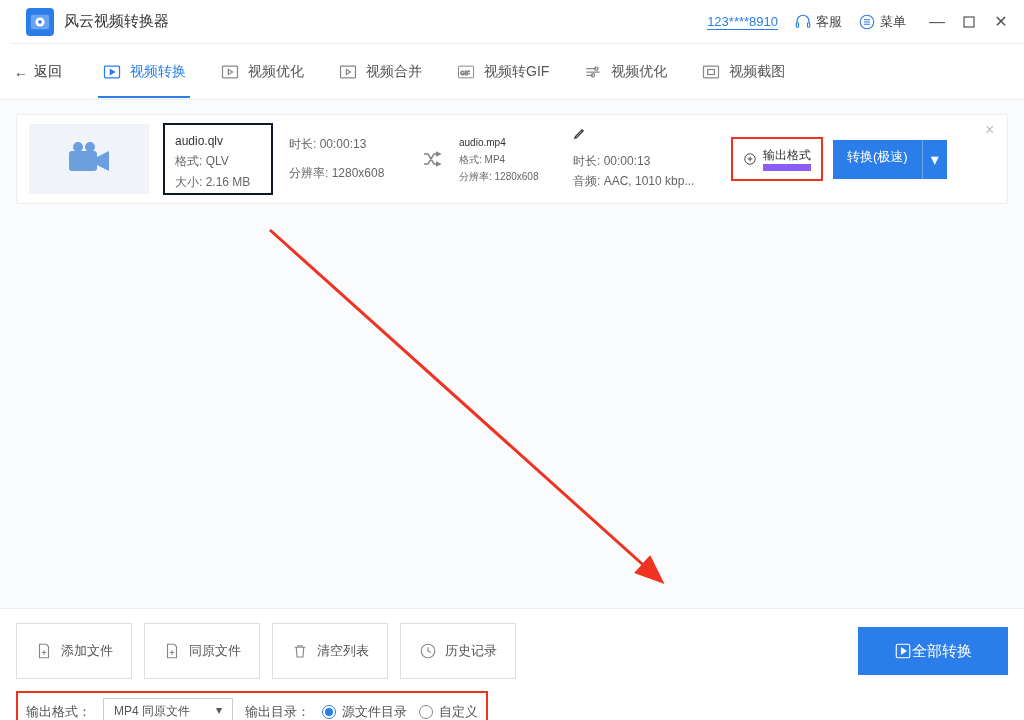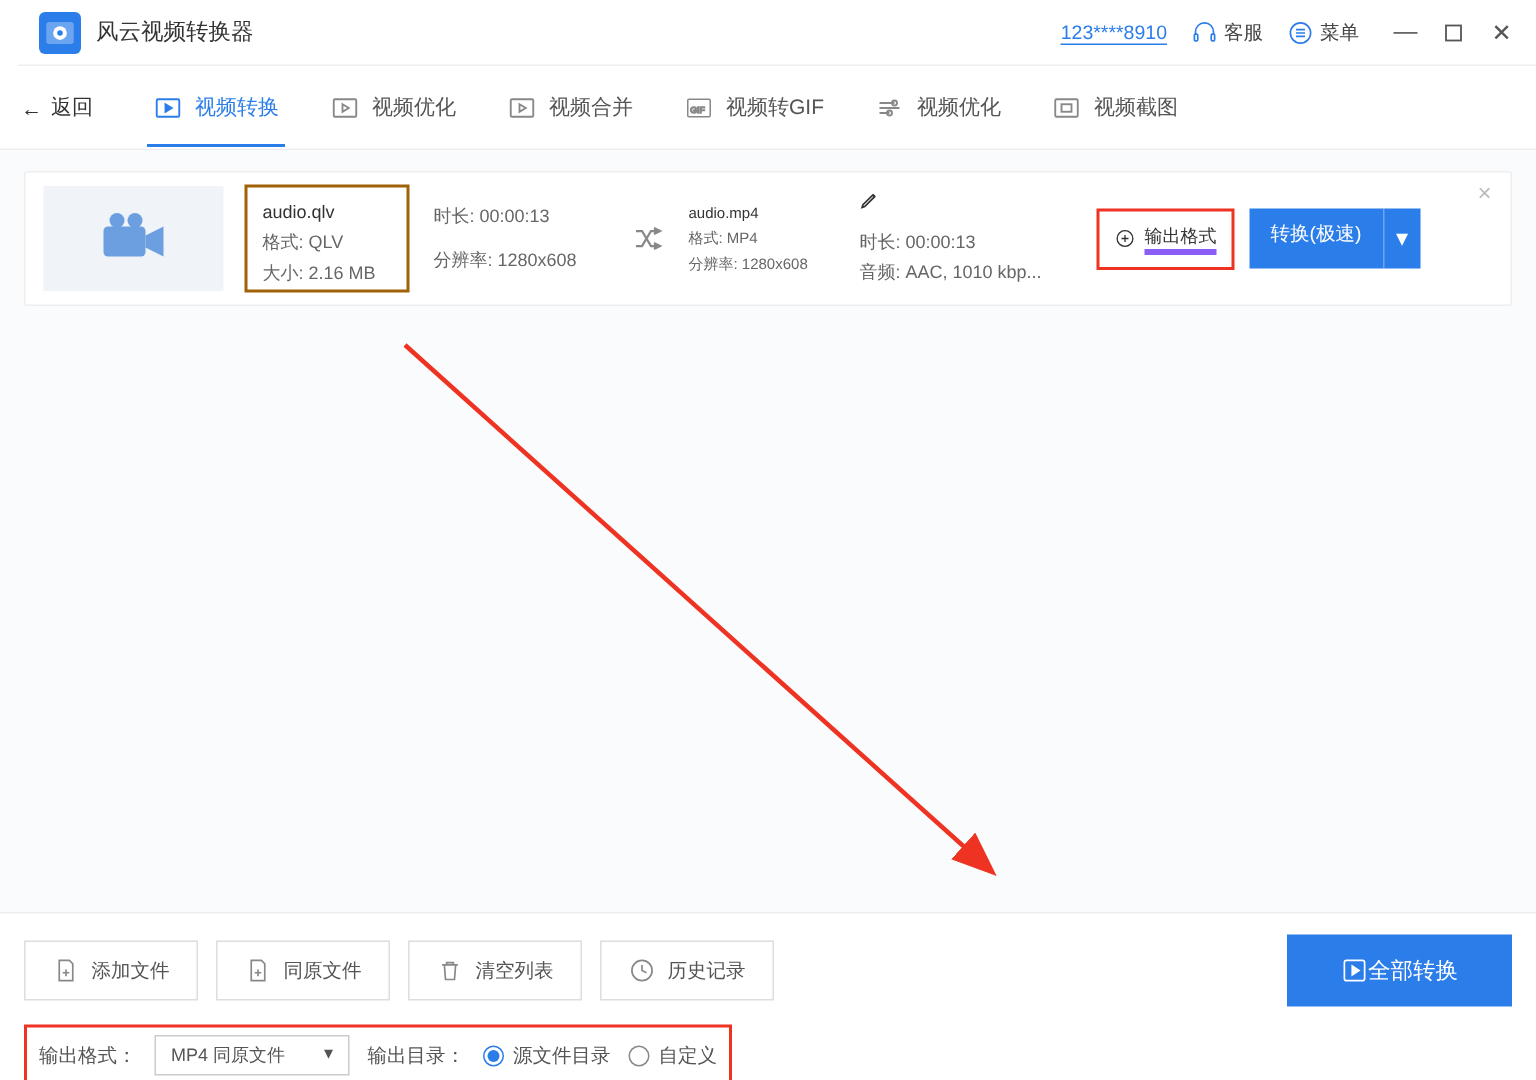--- a/index.html
+++ b/index.html
@@ -22,39 +22,39 @@
 .back-btn { display: flex; align-items: center; gap: 6px; font-size: 14px; color: #333; cursor: pointer; margin-right: 10px; }
 .tab { display: flex; align-items: center; gap: 8px; font-size: 14px; color: #555; cursor: pointer; padding: 16px 4px; position: relative; }
 .tab.active { color: #2b7de9; }
 .tab.active::after { content: ''; position: absolute; bottom: 0; left: 0; right: 0; height: 2px; background: #2b7de9; }
 .tab-icon { width: 20px; height: 20px; display: flex; align-items: center; justify-content: center; }
 
 
 .content { height: 508px; position: relative; padding: 14px 16px; background: #fafbfc; }
 .file-row { background: #fff; border: 1px solid #eee; border-radius: 2px; display: flex; align-items: center; padding: 10px 12px; position: relative; height: 90px; }
 .thumb { width: 120px; height: 70px; background: #f0f3f8; display: flex; align-items: center; justify-content: center; margin-right: 14px; }
-.src-info { border: 2px solid #a16207; padding: 6px 10px; width: 110px; height: 72px; font-size: 12px; color: #666; line-height: 1.7; }
+.src-info { border: 2px solid #0f172a; padding: 6px 10px; width: 110px; height: 72px; font-size: 12px; color: #666; line-height: 1.7; }
 .src-info .fname { color: #333; }
 .mid-col { width: 140px; font-size: 12px; color: #666; line-height: 2.4; padding-left: 16px; }
 .shuffle-ic { width: 40px; display: flex; justify-content: center; }
 .out-col { width: 120px; font-size: 10px; color: #666; line-height: 1.7; padding-left: 6px; }
 .out-col .fname { color: #333; }
 .out-col2 { width: 150px; font-size: 12px; color: #666; line-height: 1.7; }
 .edit-ic { margin-bottom: 4px; }
 .fmt-btn { border: 2px solid #e32; padding: 8px 10px; font-size: 12px; color: #333; display: flex; align-items: center; gap: 6px; margin-left: 8px; cursor: pointer; }
-.fmt-txt { border-bottom: 4px solid #8b5cf6; }
+.fmt-txt { border-bottom: 7px solid #8b5cf6; }
 .convert-btn { margin-left: 10px; display: flex; }
 .convert-main { background: #2b7de9; color: #fff; font-size: 13px; padding: 8px 14px; cursor: pointer; }
 .convert-dd { background: #2b7de9; color: #fff; padding: 10px 8px; border-left: 1px solid rgba(255,255,255,0.3); cursor: pointer; }
 .close-x { position: absolute; top: 6px; right: 6px; width: 16px; height: 16px; color: #bbb; cursor: pointer; font-size: 16px; }
 
 
 .bottom { position: absolute; bottom: 0; left: 0; right: 0; height: 112px; padding: 14px 16px; background: #fff; border-top: 1px solid #eee; }
 .btn-row { display: flex; gap: 12px; align-items: center; }
-.tool-btn { display: flex; align-items: center; gap: 8px; border: 1px solid #ddd; padding: 8px 18px; font-size: 13px; color: #555; cursor: pointer; height: 40px; }
+.tool-btn { display: flex; align-items: center; gap: 8px; border: 1px solid #ddd; padding: 8px 18px; font-size: 13px; color: #555; cursor: pointer; height: 56px; }
 .convert-all { margin-left: auto; background: #2b7de9; color: #fff; border: none; padding: 0 36px; font-size: 15px; height: 48px; display: flex; align-items: center; cursor: pointer; }
 .opt-row { display: flex; align-items: center; gap: 12px; margin-top: 12px; font-size: 13px; color: #555; border: 2px solid #e32; padding: 5px 8px; width: fit-content; }
 .fmt-select { display: flex; gap: 6px; border: 1px solid #ccc; padding: 4px 10px; font-size: 12px; width: 130px; justify-content: space-between; cursor: pointer; }
 .radio { display: flex; align-items: center; gap: 6px; cursor: pointer; }
 .radio-dot { width: 14px; height: 14px; border: 1px solid #888; border-radius: 50%; display: flex; align-items: center; justify-content: center; }
 .radio-dot.checked { border-color: #2b7de9; }
 .radio-dot.checked::after { content: ''; width: 8px; height: 8px; background: #2b7de9; border-radius: 50%; }
 
 
 .arrow-svg { position: absolute; top: 120px; left: 260px; pointer-events: none; }

